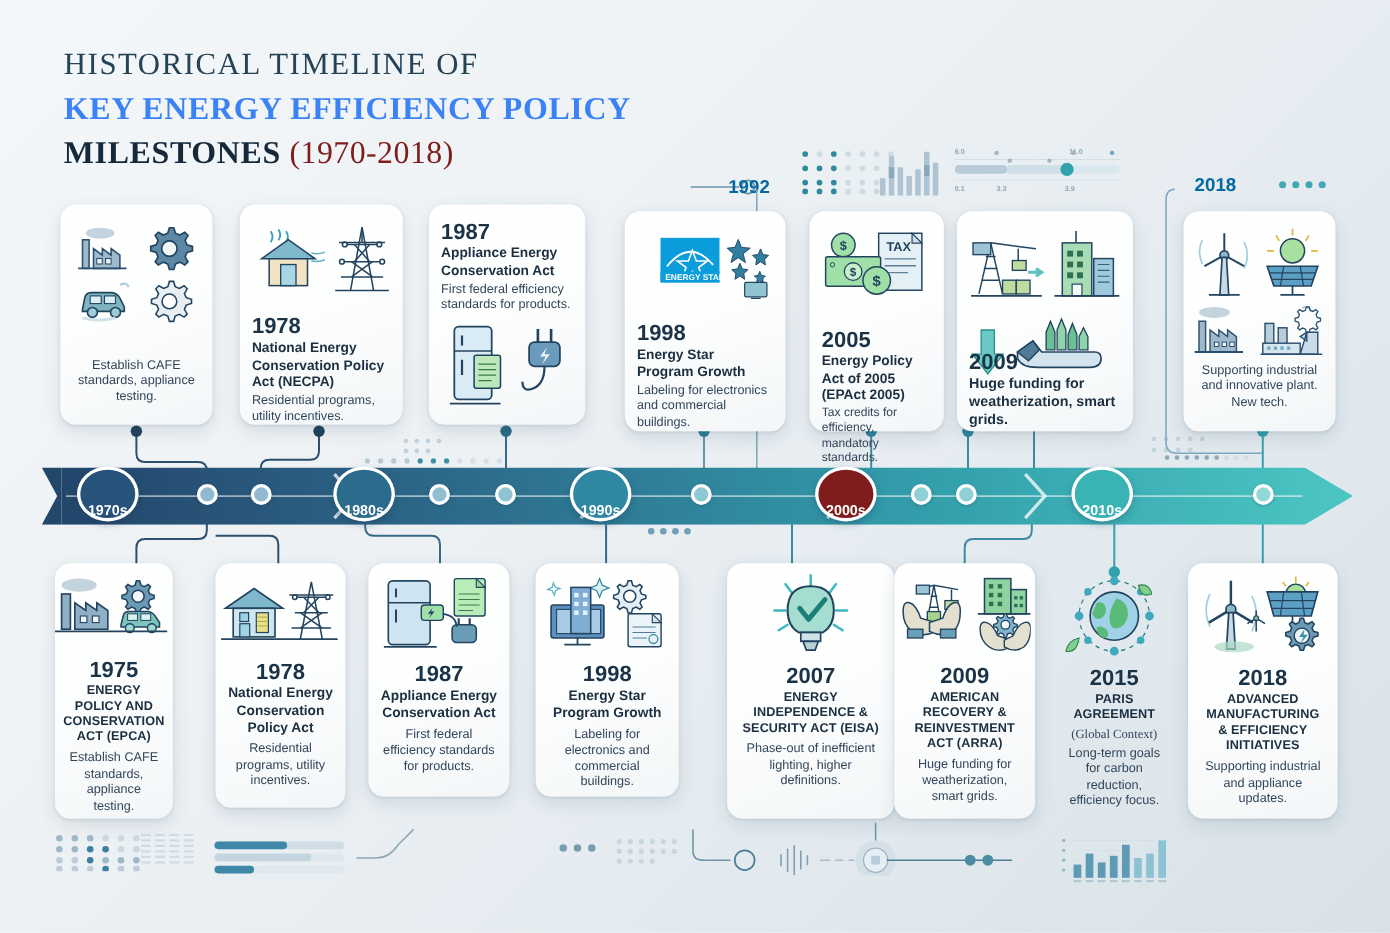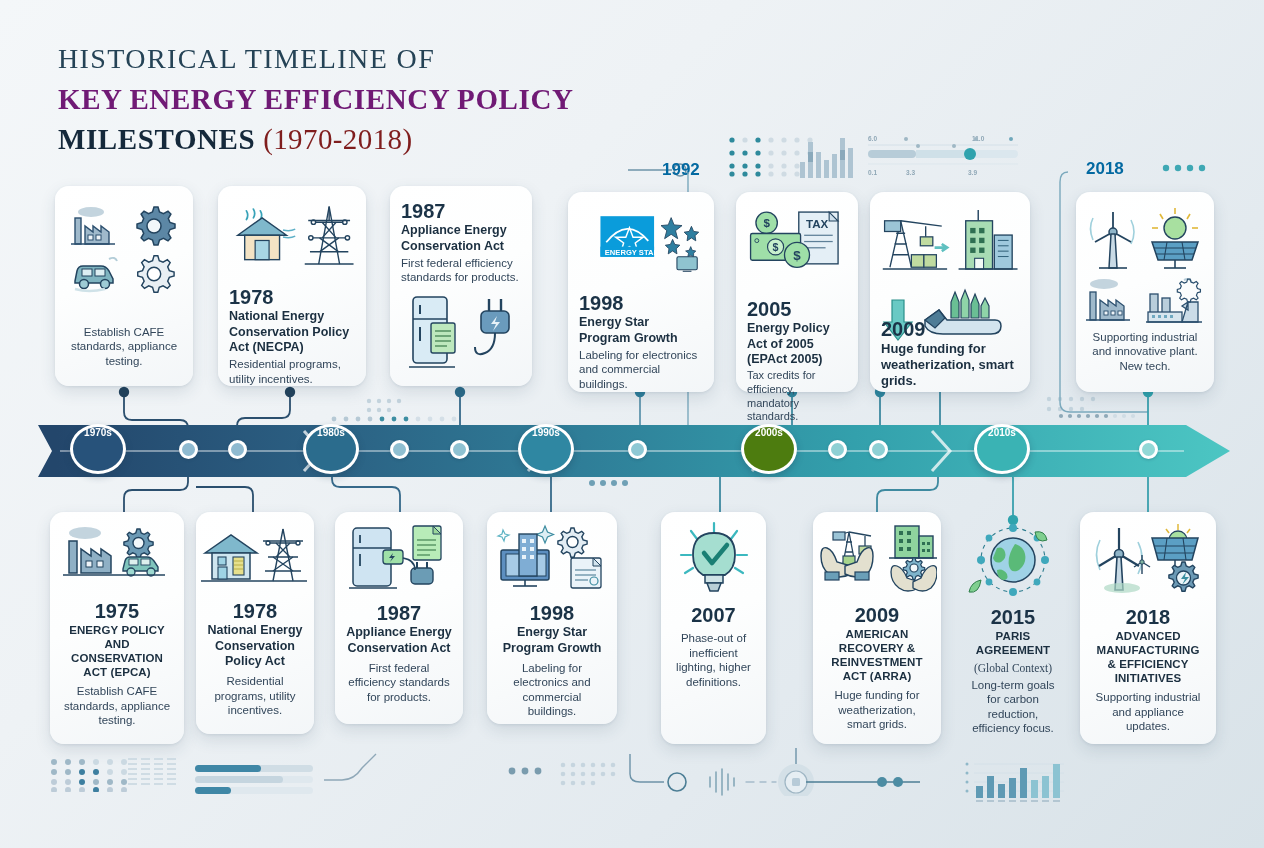--- a/index.html
+++ b/index.html
@@ -12,21 +12,21 @@
   }
 
   
   .title-block { position: absolute; left: 58px; top: 40px; font-family: Liberation Serif, serif; }
   .title-line1 {
     font-size: 28px; letter-spacing: 1.4px; font-weight: 400;
     color: #254356; line-height: 1.38;
   }
   .title-line2 {
     font-size: 29px; letter-spacing: 0.6px; font-weight: bold;
-    color: #701a75; line-height: 1.38;
+    color: #3b82f6; line-height: 1.38;
   }
   .title-line3 {
     font-size: 29px; letter-spacing: 0.6px; font-weight: bold;
     color: #15293b; line-height: 1.38;
   }
   .title-years { font-weight: 400; color: #7f1d1d; letter-spacing: 0.4px; }
 
   
   .card {
     position: absolute;
@@ -49,22 +49,22 @@
   .c-desc { font-size: 11.5px; color: #32465a; line-height: 1.25; margin-top: 2px; }
   .c-desc.tiny { font-size: 11px; }
   .top .c-desc.center { text-align: center; }
 
   
   .timeline-wrap { position: absolute; left: 38px; top: 425px; width: 1192px; height: 52px; }
   svg.tl { position: absolute; left: 0; top: 0; }
 
   .decade {
     position: absolute; width: 56px; height: 50px; border-radius: 50%;
-    display: flex; align-items: flex-start; justify-content: center;
-    color: #fff; font-size: 10px; font-weight: bold;
+    display: flex; align-items: flex-end; justify-content: center;
+    color: #fff; font-size: 13px; font-weight: bold;
     border: 3.5px solid #ffffff;
     box-shadow: 0 3px 7px rgba(30,60,85,0.30);
     top: 424px;
   }
   .node {
     position: absolute; width: 19px; height: 19px; border-radius: 50%;
     border: 3px solid #ffffff; top: 440px;
     box-shadow: 0 1px 3px rgba(30,60,85,0.25);
   }
 
@@ -311,21 +311,21 @@
 
 <div class="decade" style="left:70px; background:#27527a;">
     <span>1970s</span>
   </div>
 <div class="decade" style="left:303px; background:#2b6c8d;">
     <span>1980s</span>
   </div>
 <div class="decade" style="left:518px; background:#2f87a2;">
     <span>1990s</span>
   </div>
-<div class="decade" style="left:741px; background:#4d7c0f;">
+<div class="decade" style="left:741px; background:#7f1d1d;">
     <span>2000s</span>
   </div>
 <div class="decade" style="left:974px; background:#3ab3b4;">
     <span>2010s</span>
   </div>
 
 <div class="node" style="left:179px; background:#8fbad0;"></div>
 <div class="node" style="left:228px; background:#8fbad0;"></div>
 <div class="node" style="left:390px; background:#8fbfd1;"></div>
 <div class="node" style="left:450px; background:#8fc2d2;"></div>
@@ -592,21 +592,21 @@
           <rect x="26" y="39" width="3" height="3"></rect>
         </g>
       <path d="M38,30 L44,26 L44,34 Z M44,26 L54,26 L54,46 L38,46 Z" fill="#cbdce8" stroke="#2b4f6e" stroke-width="1.3"></path>
       <path d="M48,2 l3,0 l1,3.5 l3,1.2 l3.2,-1.9 l2.1,2.1 l-1.9,3.2 l1.2,3 l3.5,1 l0,3 l-3.5,1 l-1.2,3 l1.9,3.2 l-2.1,2.1 l-3.2,-1.9 l-3,1.2 l-1,3.5 l-3,0 l-1,-3.5 l-3,-1.2 l-3.2,1.9 l-2.1,-2.1 l1.9,-3.2 l-1.2,-3 l-3.5,-1 l0,-3 l3.5,-1 l1.2,-3 l-1.9,-3.2 l2.1,-2.1 l3.2,1.9 l3,-1.2 Z" transform="translate(-4,-2) scale(0.85) translate(8,4)" fill="none" stroke="#2b4f6e" stroke-width="1.4"></path>
       <line x1="2" y1="46" x2="58" y2="46" stroke="#2b4f6e" stroke-width="1.5"></line>
     </svg>
   </div>
   <div class="c-desc center" style="margin-top:auto; margin-bottom:10px;">Supporting industrial and innovative plant. New tech.</div>
 </div>
 
-<div class="card bottom" style="left:50px; top:512px; width:134px; height:232px;">
+<div class="card bottom" style="left:50px; top:512px; width:107px; height:232px;">
   <div class="icons" style="height:70px;">
     <svg width="120" height="68" viewBox="0 0 120 68">
       <ellipse cx="28" cy="10" rx="16" ry="6" fill="#c3d4de"></ellipse>
       <rect x="12" y="18" width="8" height="32" fill="#8fb0c5" stroke="#23445f" stroke-width="1.5"></rect>
       <path d="M24,50 L24,26 L34,33 L34,26 L44,33 L44,26 L54,33 L54,50 Z" fill="#8fb0c5" stroke="#23445f" stroke-width="1.5"></path>
       <g fill="#eef4f8" stroke="#23445f" stroke-width="1">
           <rect x="29" y="38" width="6" height="6"></rect>
           <rect x="40" y="38" width="6" height="6"></rect>
         </g>
       <path d="M80,6 l3,0 l1.2,4 l3,1.3 l3.5,-2 l2.1,2.1 l-2,3.5 l1.3,3 l4,1.2 l0,3 l-4,1.2 l-1.3,3 l2,3.5 l-2.1,2.1 l-3.5,-2 l-3,1.3 l-1.2,4 l-3,0 l-1.2,-4 l-3,-1.3 l-3.5,2 l-2.1,-2.1 l2,-3.5 l-1.3,-3 l-4,-1.2 l0,-3 l4,-1.2 l1.3,-3 l-2,-3.5 l2.1,-2.1 l3.5,2 l3,-1.3 Z" fill="#6c9ab5" stroke="#23445f" stroke-width="1.4"></path>
@@ -710,39 +710,40 @@
           <line x1="82" y1="58" x2="95" y2="58"></line>
         </g>
       <circle cx="101" cy="59" r="4" fill="none" stroke="#3d8ca0" stroke-width="1.2"></circle>
     </svg>
   </div>
   <div class="c-year" style="margin-top:8px;">1998</div>
   <div class="c-title">Energy Star Program Growth</div>
   <div class="c-desc" style="margin-top:5px;">Labeling for electronics and commercial buildings.</div>
 </div>
 
-<div class="card bottom" style="left:661px; top:512px; width:105px; height:232px;">
+<div class="card bottom" style="left:661px; top:512px; width:152px; height:232px;">
   <div class="icons" style="height:74px;">
     <svg width="94" height="76" viewBox="0 0 94 76">
       <g stroke="#3bb8bf" stroke-width="2.2" stroke-linecap="round">
         <line x1="47" y1="2" x2="47" y2="12"></line>
         <line x1="24" y1="10" x2="30" y2="18"></line>
         <line x1="70" y1="10" x2="64" y2="18"></line>
         <line x1="14" y1="34" x2="24" y2="34"></line>
         <line x1="80" y1="34" x2="70" y2="34"></line>
         <line x1="18" y1="52" x2="26" y2="47"></line>
         <line x1="76" y1="52" x2="68" y2="47"></line>
       </g>
       <path d="M47,12 Q68,12 68,34 Q68,48 58,54 L36,54 Q26,48 26,34 Q26,12 47,12 Z" fill="#a5ded0" stroke="#23445f" stroke-width="1.8"></path>
       <path d="M37,32 L45,42 L60,24" stroke="#1a7f74" stroke-width="4.5" fill="none" stroke-linecap="round" stroke-linejoin="round"></path>
       <rect x="38" y="54" width="18" height="8" fill="#cfe3e6" stroke="#23445f" stroke-width="1.5"></rect>
       <path d="M40,62 L54,62 L51,70 L43,70 Z" fill="#b9cfd6" stroke="#23445f" stroke-width="1.5"></path>
     </svg>
   </div>
   <div class="c-year" style="margin-top:8px;">2007</div>
+  <div class="c-title caps">ENERGY INDEPENDENCE &amp; SECURITY ACT (EISA)</div>
   <div class="c-desc" style="margin-top:5px;">Phase-out of inefficient lighting, higher definitions.</div>
 </div>
 
 <div class="card bottom" style="left:813px; top:512px; width:128px; height:232px;">
   <div class="icons" style="height:74px;">
     <svg width="120" height="74" viewBox="0 0 120 74">
       <g stroke="#23445f" stroke-width="1.3" fill="none">
         <path d="M26,42 L32,10 L38,42 M28,30 L36,30 M29,20 L35,20"></path>
         <path d="M32,10 L18,14 M32,10 L54,14"></path>
         <path d="M48,14 L48,24"></path>

